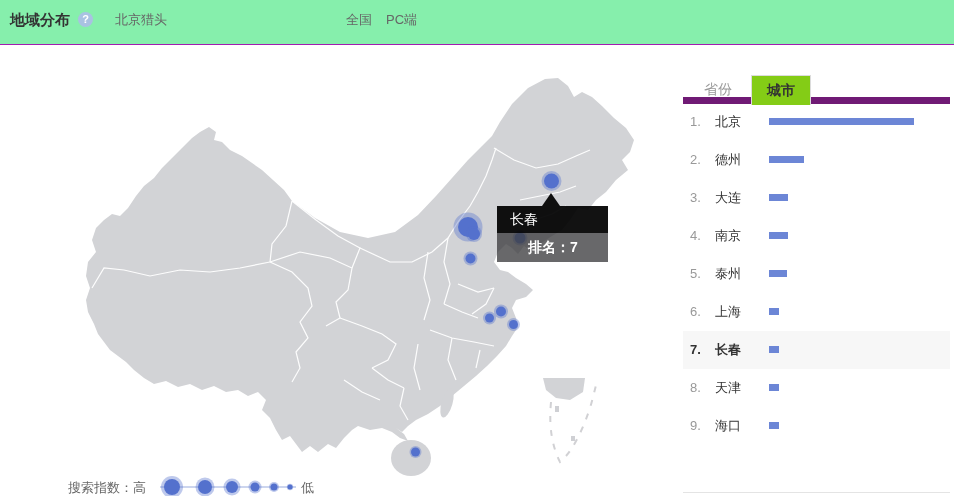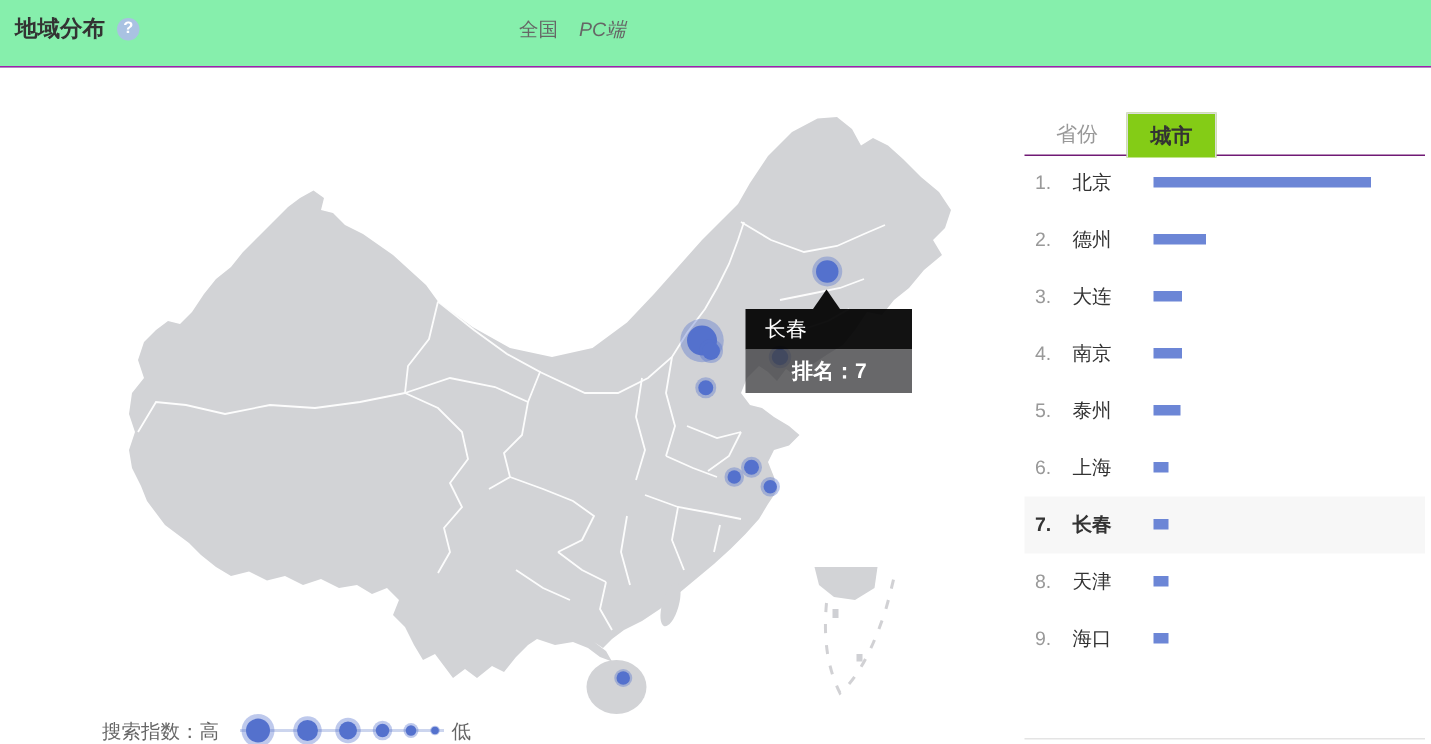--- a/index.html
+++ b/index.html
@@ -11,21 +11,21 @@
             background:#86efac; border-bottom:1px solid #a21caf; }
   .page-title { position:absolute; left:10px; top:0; height:40px; line-height:40px;
                 font-size:15px; font-weight:bold; color:#333; }
   .help-icon { position:absolute; left:78px; top:12px; width:15px; height:15px;
                border-radius:50%; background:#a9c2e2; color:#fff; font-size:11px;
                font-weight:bold; text-align:center; line-height:15px; }
   .meta { position:absolute; top:0; height:40px; line-height:40px; font-size:13px; color:#666; }
   .meta.keyword   { left:115px; }
   .meta.daterange { left:184px; }
   .meta.region    { left:346px; }
-  .meta.platform  { left:386px;font-style:italic; }
+  .meta.platform  { left:386px; }
 
   
   .map-svg { position:absolute; left:0; top:0; width:954px; height:496px; }
 
   
   .tooltip { position:absolute; left:497px; top:206px; width:111px; z-index:30; }
   .tooltip-arrow { position:absolute; left:45px; top:-13px; width:0; height:0;
                    border-left:9px solid transparent; border-right:9px solid transparent;
                    border-bottom:13px solid rgba(0,0,0,0.93); }
   .tooltip-title { height:27px; line-height:27px; padding-left:13px;
@@ -33,21 +33,21 @@
   .tooltip-body  { height:29px; line-height:29px; padding-left:31px;
                    background:rgba(62,62,64,0.78); color:#fff; font-size:14px; font-weight:bold; }
 
   
   .legend-label { position:absolute; top:479px; font-size:13px; color:#666; z-index:5; }
   .legend-label.high { left:68px; }
   .legend-label.low  { left:301px; }
 
   
   .tabs { position:absolute; left:683px; top:75px; width:267px; height:29px;
-          border-bottom:1px solid #701a75; z-index:10; }
+          border-bottom:7px solid #701a75; z-index:10; }
   .tab { position:absolute; top:0; height:29px; line-height:29px; width:60px;
          text-align:center; font-size:14px; color:#999; cursor:pointer; }
   .tab.inactive { left:7px; width:56px; }
   .tab.active { left:68px; height:30px; background:#84cc16; color:#333; font-weight:bold;
                 border:1px solid #dcdcdc; border-bottom:none; }
   .panel-list { position:absolute; left:683px; top:104px; width:267px; height:389px; }
   .rank-row { position:absolute; left:0; width:267px; height:38px; line-height:38px; font-size:13px; }
   .rank-row.highlighted { background:#f7f7f7; }
   .rank-num  { position:absolute; left:7px; width:18px; text-align:left; color:#999; }
   .rank-city { position:absolute; left:32px; color:#333; }
@@ -57,20 +57,21 @@
   .panel-bottom-line { position:absolute; left:683px; top:492px; width:267px; height:1px; background:#e4e4e4; }
 </style>
 </head>
 <body>
 
 <div class="stage">
 
   <div class="header">
     <span class="page-title">地域分布</span>
     <span class="help-icon">?</span>
+    <span class="meta keyword">北京猎头</span>
     <span class="meta region">全国</span>
     <span class="meta platform">PC端</span>
   </div>
 
   <svg class="map-svg" viewBox="0 0 954 496">
 
     <path fill="#d2d3d6" d="
       M 209,127 L 216,132 L 214,140 L 222,142 L 230,150 L 242,156
       L 262,170 L 284,190 L 292,201
       L 315,218 L 340,232 L 368,238 L 395,232 L 418,215 L 436,196 L 452,178 L 468,160 L 482,146 L 492,136

